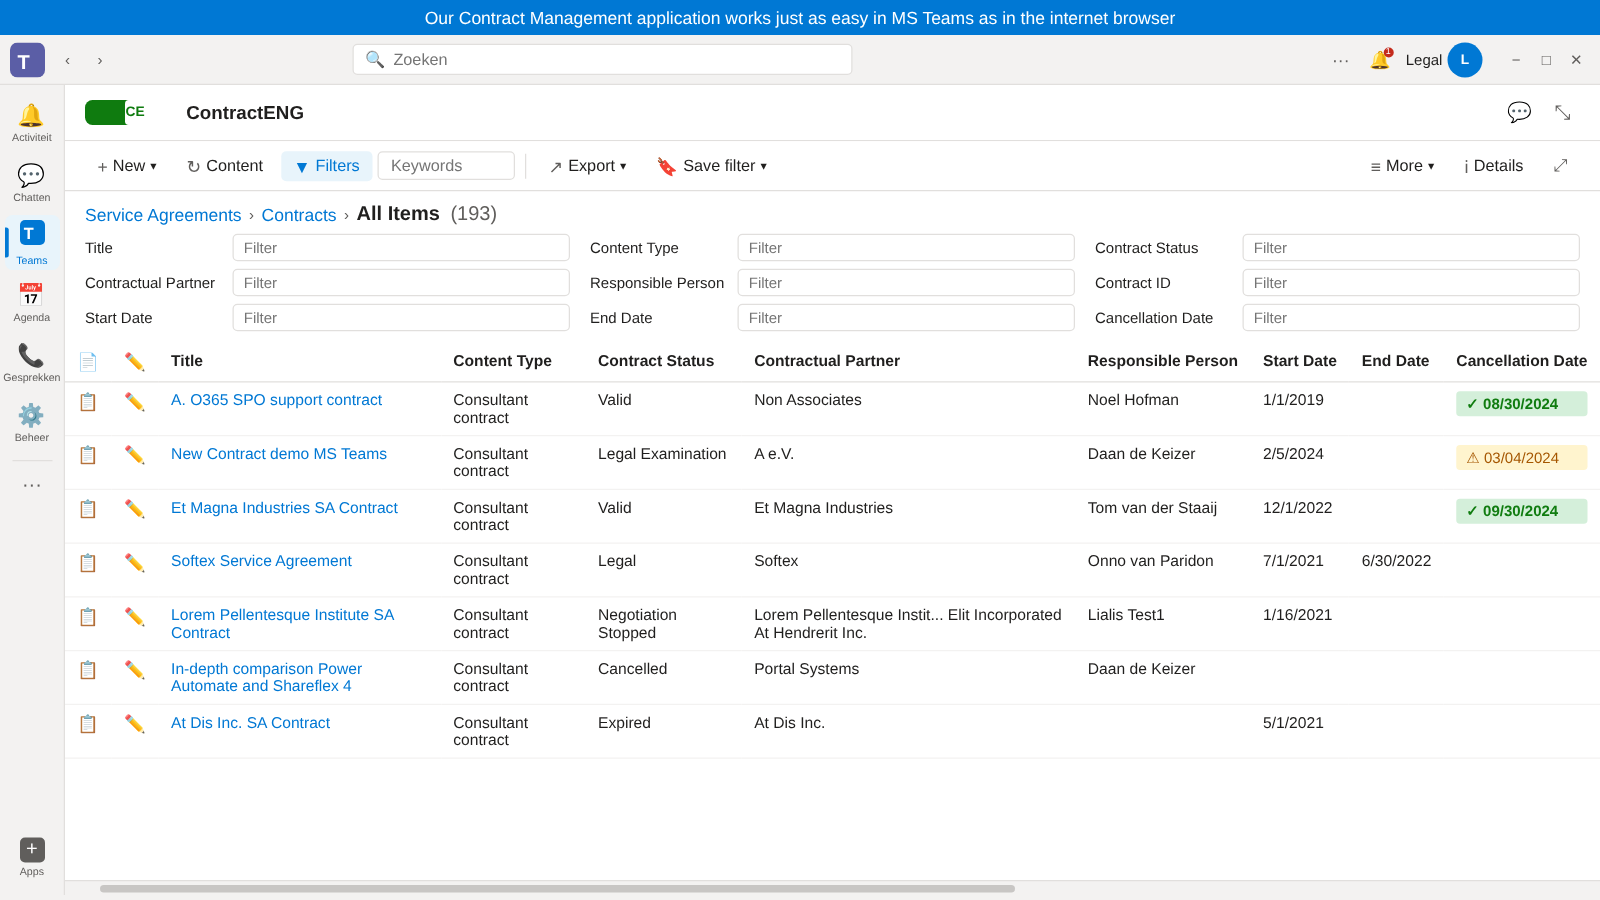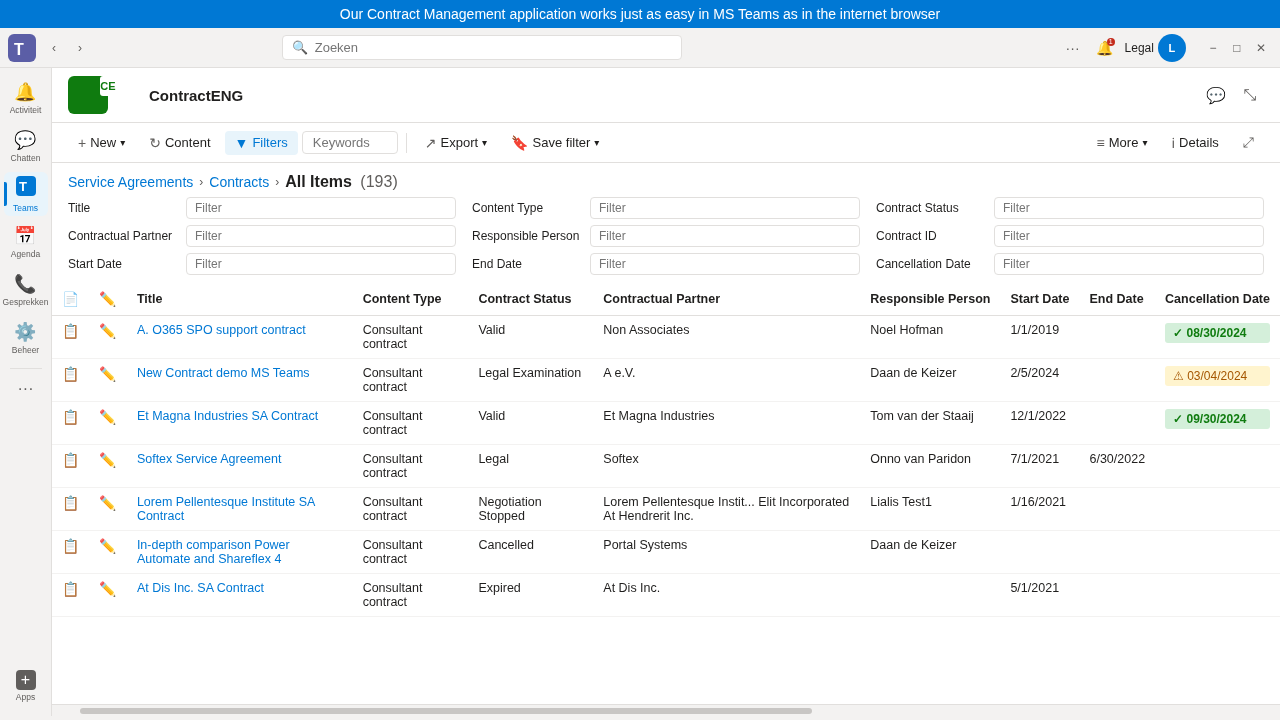--- a/index.html
+++ b/index.html
@@ -149,22 +149,22 @@
 
     
     .app-header {
       display: flex;
       align-items: center;
       padding: 8px 16px;
       border-bottom: 1px solid #e1dfdd;
       gap: 12px;
     }
     .app-logo {
-      width: 32px; height: 38px; border-radius: 6px; background: #0f7b0f;
-      display: flex; align-items: flex-start; justify-content: center; padding-left: 40px;
+      width: 32px; height: 20px; border-radius: 6px; background: #0f7b0f;
+      display: flex; align-items: flex-end; justify-content: center; padding-left: 40px;
     }
     .app-logo-inner {
       width: 20px; height: 20px; background: white; border-radius: 3px;
       display: flex; align-items: center; justify-content: center; font-size: 11px; font-weight: bold; color: #0f7b0f;
     }
     .app-title { font-size: 15px; font-weight: 600; color: #201f1e; flex: 1; margin-left: 29px; }
     .app-header-actions {
       display: flex; gap: 6px;
     }
     .app-header-btn {
@@ -185,21 +185,21 @@
       display: flex; align-items: center; gap: 4px;
       padding: 4px 10px; border-radius: 4px; cursor: pointer;
       color: #201f1e; font-size: 13px; border: none; background: transparent;
     }
     .toolbar-btn .tb-icon { font-size: 14px; color: #605e5c; }
     .toolbar-btn.active { background: #e8f4fb; color: #0078d4; }
     .toolbar-btn.active .tb-icon { color: #0078d4; }
     .toolbar-separator { width: 1px; height: 20px; background: #e1dfdd; margin: 0 4px; }
     .keyword-input {
       border: 1px solid #e1dfdd; border-radius: 4px; padding: 3px 10px;
-      font-size: 13px; color: #605e5c; width: 96px; outline: none;
+      font-size: 13px; color: #605e5c; width: 110px; outline: none;
     }
     .toolbar-right { margin-left: auto; display: flex; align-items: center; gap: 4px; }
 
     
     .breadcrumb-row {
       padding: 10px 16px 6px;
       display: flex; align-items: center; gap: 6px;
       font-size: 14px;
     }
     .breadcrumb-item { color: #0078d4; cursor: pointer; }

